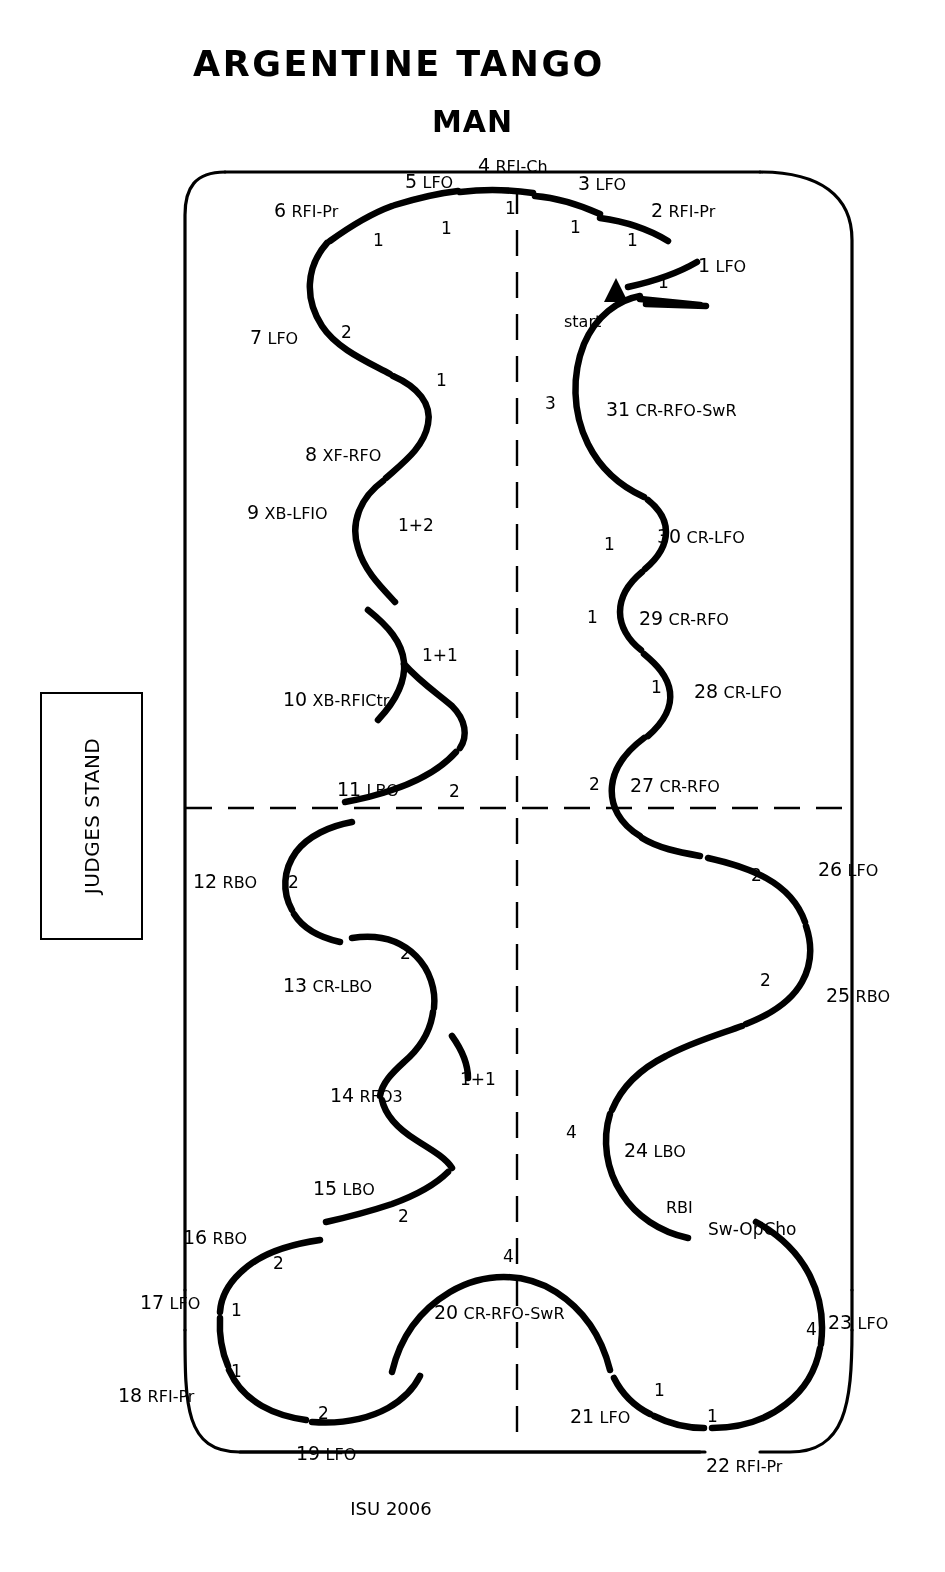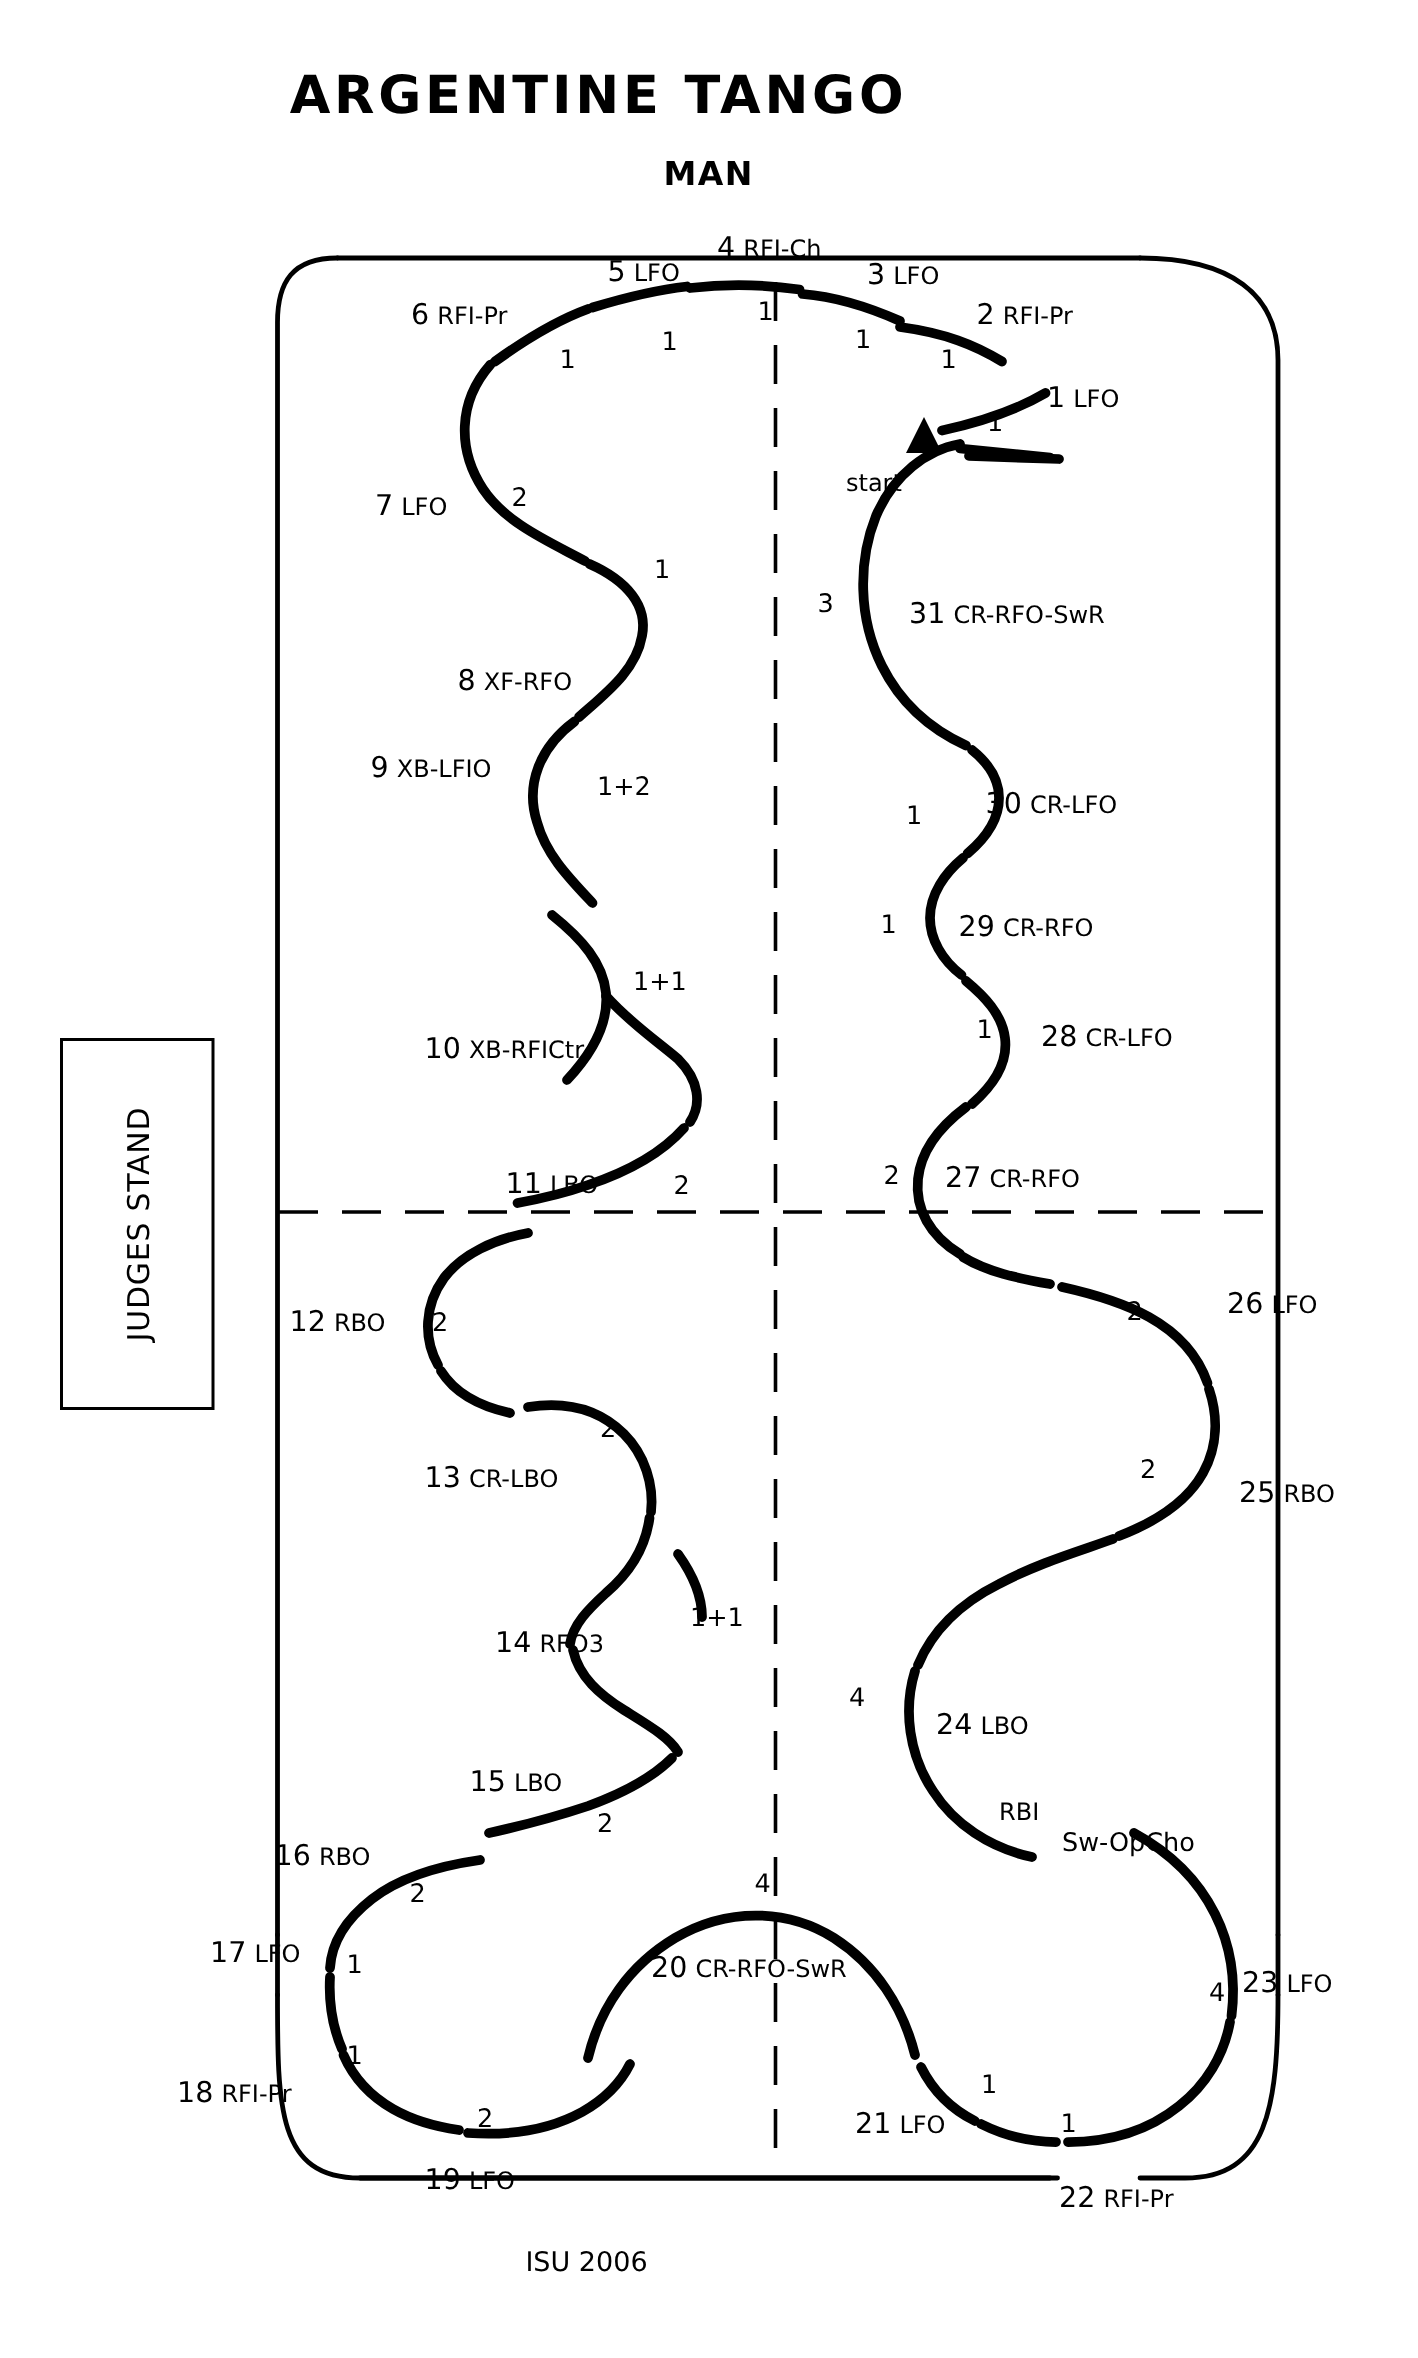--- a/index.html
+++ b/index.html
@@ -34,21 +34,21 @@
     margin-left: 21px;
   }
   #subtitle {
     position: absolute;
     top: 104px;
     left: 0;
     width: 945px;
     text-align: center;
     font-family: "DejaVu Sans", sans-serif;
     font-weight: bold;
-    font-size: 22px;
+    font-size: 30px;
     letter-spacing: 1px;
   }
   #footer {
     position: absolute;
     top: 1498px;
     left: 0;
     width: 782px;
     text-align: center;
     font-size: 18px;
   }
@@ -234,21 +234,21 @@
   <div class="lbl" style="left:247px; top:503px;"><span class="num">9</span> <span class="code">XB-LFIO</span></div>
   <div class="lbl" style="left:283px; top:690px;"><span class="num">10</span> <span class="code">XB-RFICtr</span></div>
   <div class="lbl" style="left:337px; top:780px;"><span class="num">11</span> <span class="code">LBO</span></div>
   <div class="lbl" style="left:193px; top:872px;"><span class="num">12</span> <span class="code">RBO</span></div>
   <div class="lbl" style="left:283px; top:976px;"><span class="num">13</span> <span class="code">CR-LBO</span></div>
   <div class="lbl" style="left:330px; top:1086px;"><span class="num">14</span> <span class="code">RFO3</span></div>
   <div class="lbl" style="left:313px; top:1179px;"><span class="num">15</span> <span class="code">LBO</span></div>
   <div class="lbl" style="left:183px; top:1228px;"><span class="num">16</span> <span class="code">RBO</span></div>
   <div class="lbl" style="left:140px; top:1293px;"><span class="num">17</span> <span class="code">LFO</span></div>
   <div class="lbl" style="left:118px; top:1386px;"><span class="num">18</span> <span class="code">RFI-Pr</span></div>
-  <div class="lbl" style="left:283px; top:1444px;"><span class="num">19</span> <span class="code">LFO</span></div>
+  <div class="lbl" style="left:296px; top:1444px;"><span class="num">19</span> <span class="code">LFO</span></div>
   <div class="lbl" style="left:434px; top:1303px;"><span class="num">20</span> <span class="code">CR-RFO-SwR</span></div>
   <div class="lbl" style="left:570px; top:1407px;"><span class="num">21</span> <span class="code">LFO</span></div>
   <div class="lbl" style="left:706px; top:1456px;"><span class="num">22</span> <span class="code">RFI-Pr</span></div>
   <div class="lbl" style="left:828px; top:1313px;"><span class="num">23</span> <span class="code">LFO</span></div>
   <div class="lbl" style="left:624px; top:1141px;"><span class="num">24</span> <span class="code">LBO</span></div>
   <div class="lbl" style="left:826px; top:986px;"><span class="num">25</span> <span class="code">RBO</span></div>
   <div class="lbl" style="left:818px; top:860px;"><span class="num">26</span> <span class="code">LFO</span></div>
   <div class="lbl" style="left:630px; top:776px;"><span class="num">27</span> <span class="code">CR-RFO</span></div>
   <div class="lbl" style="left:694px; top:682px;"><span class="num">28</span> <span class="code">CR-LFO</span></div>
   <div class="lbl" style="left:639px; top:609px;"><span class="num">29</span> <span class="code">CR-RFO</span></div>

